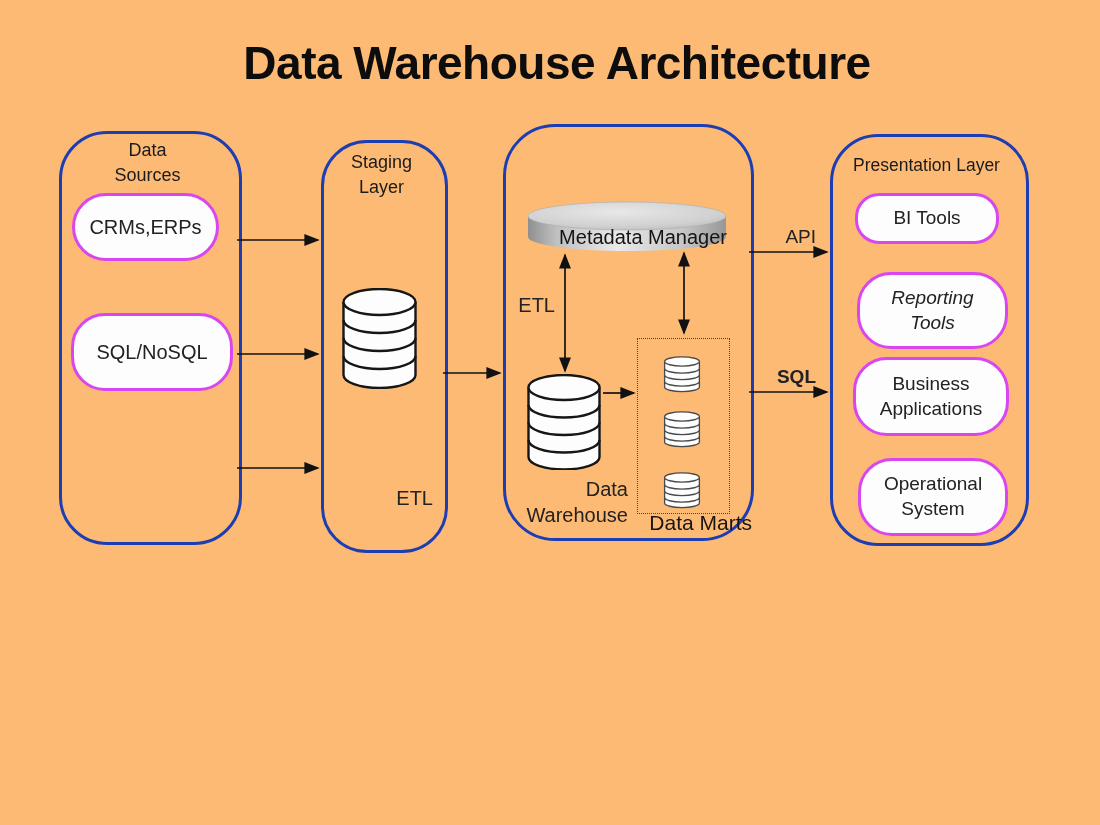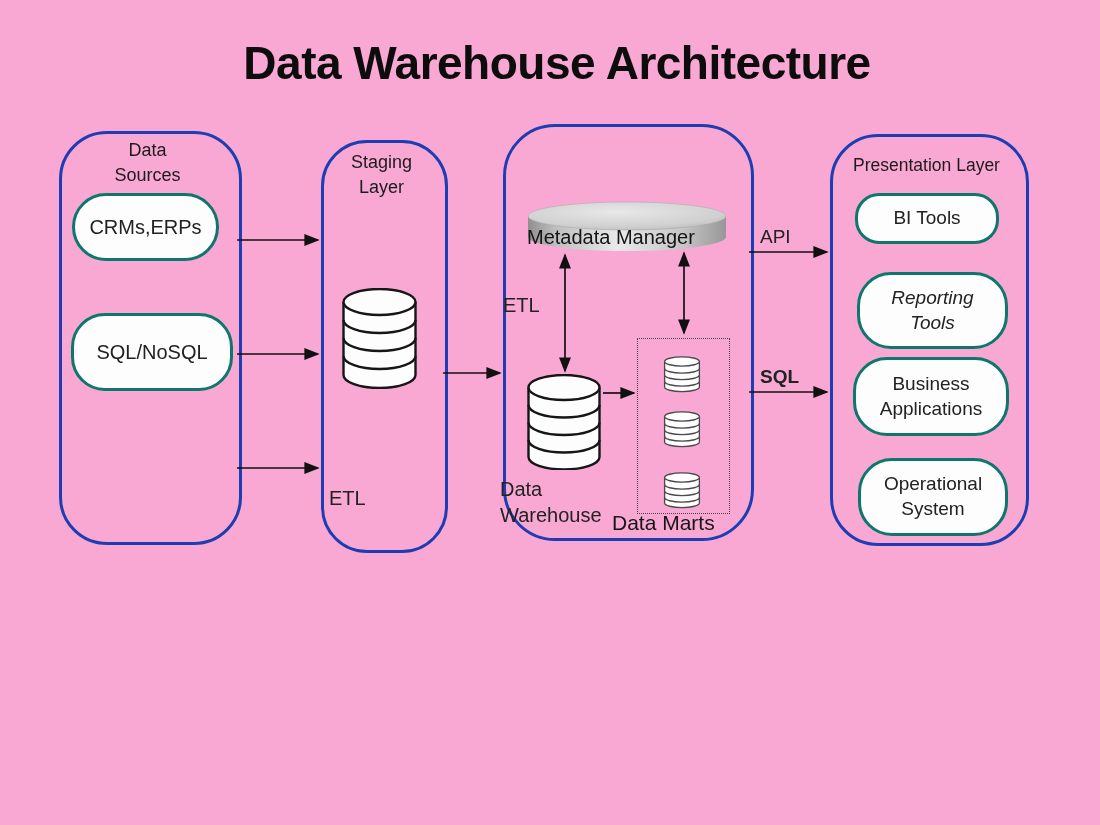--- a/index.html
+++ b/index.html
@@ -1,17 +1,17 @@
 <!DOCTYPE html>
 <html><head>
 <meta charset="utf-8">
 <style>
   html,body{margin:0;padding:0;background:#ffffff;}
   #canvas{
-    position:relative;width:1100px;height:825px;background:#f9a8d4;
+    position:relative;width:1100px;height:825px;background:#fdba74;
     font-family:"Liberation Sans", sans-serif;overflow:hidden;color:#1c1c1c;
   }
   
   #title{
     position:absolute;left:0;top:36px;width:1100px;text-align:center;
     font-size:46px;font-weight:bold;letter-spacing:-0.5px;color:#0d0d0d;
     text-indent:14px;
   }
   
   .box{position:absolute;border:3px solid #1c3eb2;border-radius:48px;background:transparent;z-index:1;}
@@ -20,34 +20,34 @@
   #so-box{left:503px;top:124px;width:245px;height:411px;border-radius:52px;}
   #pr-box{left:830px;top:134px;width:193px;height:406px;}
   
   .hdr{position:absolute;text-align:center;font-size:18px;line-height:1.38;white-space:pre-line;z-index:4;color:#1b1b1b;}
   #ds-hdr{left:59px;top:138px;width:177px;}
   #st-hdr{left:321px;top:150px;width:121px;}
   #so-hdr{left:503px;top:151px;width:245px;}
   #pr-hdr{left:830px;top:153px;width:193px;font-size:17.5px;}
   
   .pill{
-    position:absolute;border:3px solid #0f766e;background:#fdfdfd;border-radius:34px;
+    position:absolute;border:3px solid #d946ef;background:#fdfdfd;border-radius:34px;
     display:flex;align-items:center;justify-content:center;text-align:center;
     font-size:20px;line-height:1.3;white-space:pre-line;color:#222;z-index:3;
   }
   #pill-crm{left:72px;top:193px;width:141px;height:62px;}
   #pill-sql{left:71px;top:280px;width:156px;height:72px;margin-top:33px;}
   #pill-iot{left:72px;top:378px;width:151px;height:62px;}
   #pill-social{left:70px;top:462px;width:155px;height:65px;font-size:19px;}
   #pill-bi{left:855px;top:193px;width:138px;height:45px;border-radius:24px;font-size:19px;}
   #pill-report{left:857px;top:272px;width:145px;height:71px;font-size:19px;font-style:italic;}
   #pill-biz{left:853px;top:357px;width:150px;height:73px;font-size:19px;}
   #pill-ops{left:858px;top:458px;width:144px;height:72px;font-size:19px;}
   
-  .lbl{position:absolute;text-align:left;color:#222;z-index:6;}
+  .lbl{position:absolute;text-align:right;color:#222;z-index:6;}
   #lbl-etl-st{left:329px;top:487px;width:104px;font-size:20px;}
   #lbl-etl-so{left:503px;top:294px;width:52px;font-size:20px;}
   #lbl-meta{left:527px;top:226px;width:200px;font-size:20px;color:#141414;}
   #lbl-wh{left:500px;top:476px;width:128px;font-size:20px;white-space:pre-line;line-height:1.32;}
   #lbl-marts{left:612px;top:511px;width:140px;font-size:21px;color:#161616;}
   #lbl-api{left:760px;top:226px;width:56px;font-size:19px;}
   #lbl-sql{left:760px;top:366px;width:56px;font-size:19px;font-weight:bold;}
   
   #marts-box{position:absolute;left:637px;top:338px;width:91px;height:174px;border:1.6px dotted #444;z-index:2;background:transparent;}
   

